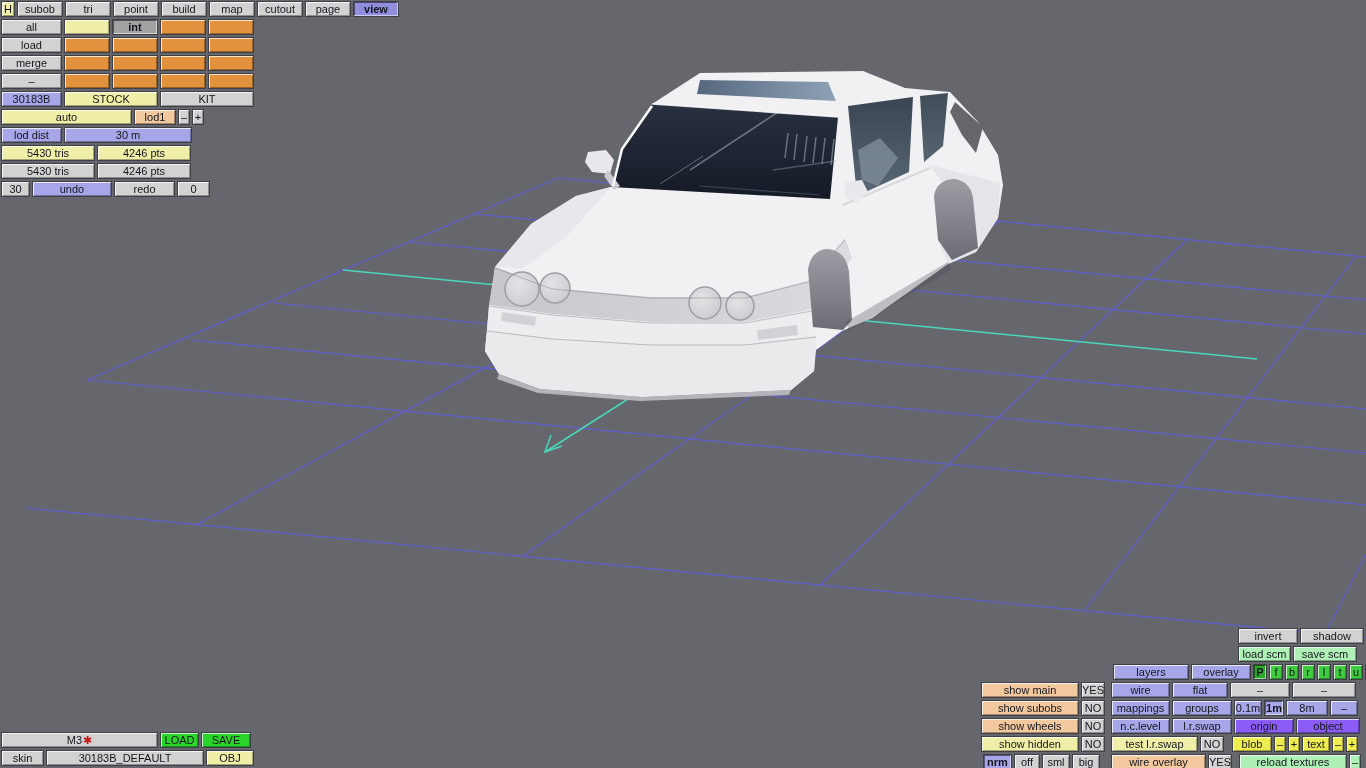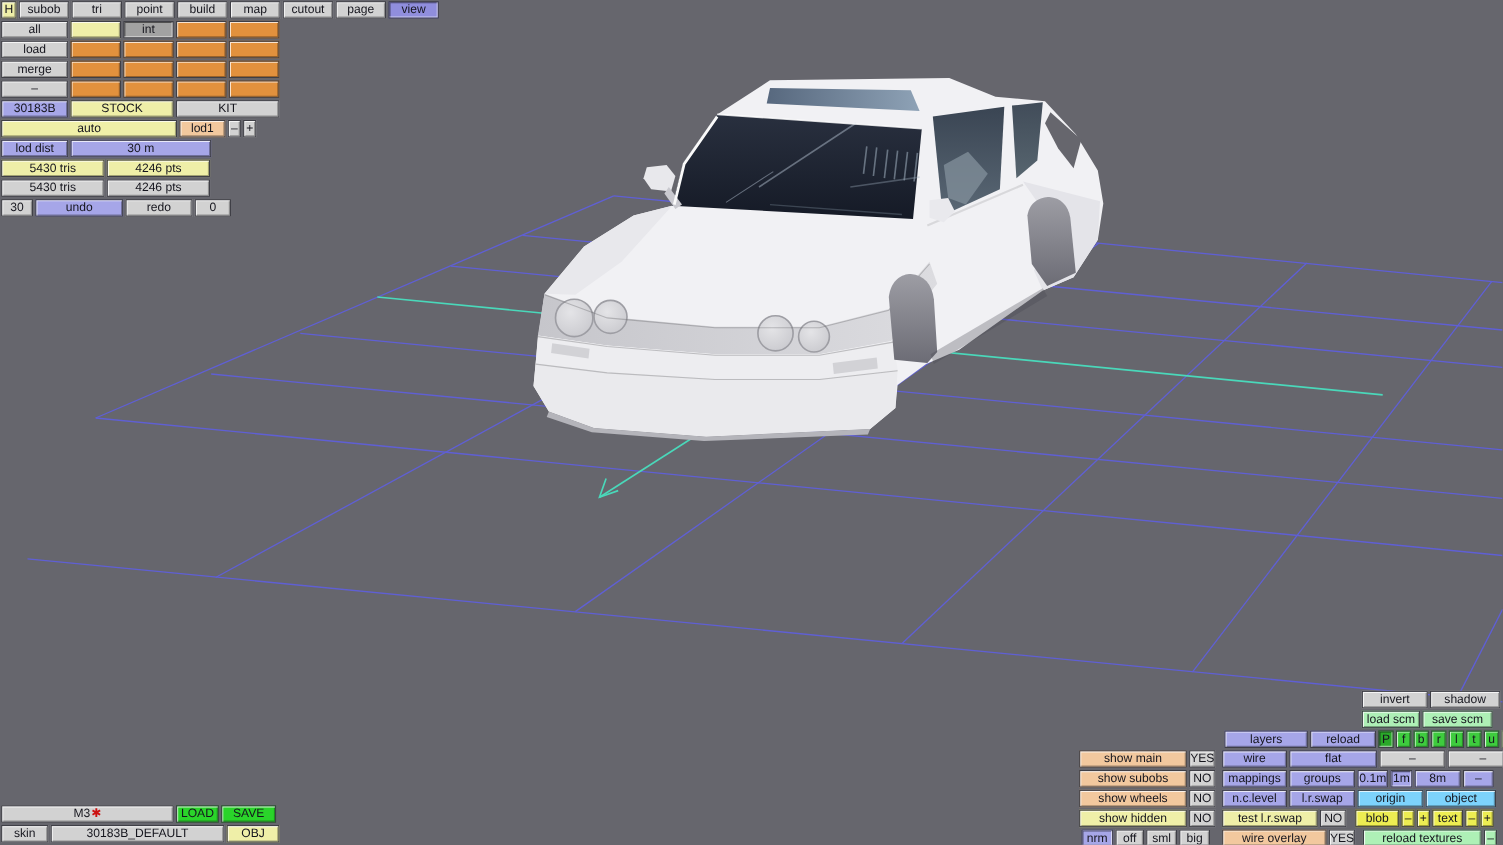--- a/index.html
+++ b/index.html
@@ -12,31 +12,31 @@
   #viewport{position:absolute;left:0;top:0;width:1366px;height:768px;}
   .r{position:absolute;display:flex;gap:2px;height:16px;z-index:5;}
   .b{
     box-sizing:border-box;height:16px;flex:0 0 auto;
     display:flex;align-items:center;justify-content:center;
     font-size:11px;line-height:12px;color:#15151d;
     background:#d2d2d2;border:1px solid #3f3f46;
     box-shadow:inset 1px 1px 0 rgba(255,255,255,.75), inset -1px -1px 0 rgba(0,0,0,.32);
     white-space:nowrap;overflow:hidden;padding:0 1px;cursor:default;
   }
-  .pr{box-shadow:inset -1px -1px 0 rgba(255,255,255,.55), inset 1px 1px 0 rgba(0,0,0,.5);}
+  .pr{box-shadow:inset -1px -1px 0 rgba(255,255,255,.55), inset 1px 1px 0 rgba(0,0,0,.5);font-weight:bold;}
   .yl{background:#efefa8;}
   .or{background:#e2913d;}
   .pu{background:#a6a6e8;}
   .pu2{background:#908edd;}
   .tan{background:#f2c89e;}
   .grn{background:#2ad42a;}
   .grn2{background:#3ecc3e;}
   .grn3{background:#2aa82a;}
   .mnt{background:#aef0b6;}
-  .cy{background:#7dd3fc;}
+  .cy{background:#8b5cf6;}
   .ybr{background:#eded52;}
   .int{background:#a2a2a2;}
   .sp{visibility:hidden;border:none;box-shadow:none;background:transparent;}
   .star{color:#cc1111;margin-left:1px;}
 </style>
 </head>
 <body>
 
 <div id="viewport">
 <svg width="1366" height="768" viewBox="0 0 1366 768">
@@ -202,21 +202,21 @@
   <div class="b or" style="width:46px"></div>
   <div class="b or" style="width:46px"></div>
   <div class="b or" style="width:46px"></div>
 </div>
 <div class="r" style="left:1px;top:91px">
   <div class="b pu" style="width:61px">30183B</div>
   <div class="b yl" style="width:94px">STOCK</div>
   <div class="b" style="width:94px">KIT</div>
 </div>
 <div class="r" style="left:1px;top:109px">
-  <div class="b yl" style="width:160px">auto</div>
+  <div class="b yl" style="width:131px">auto</div>
   <div class="b tan" style="width:42px">lod1</div>
   <div class="b" style="width:12px">–</div>
   <div class="b" style="width:12px">+</div>
 </div>
 <div class="r" style="left:1px;top:127px">
   <div class="b pu" style="width:61px">lod dist</div>
   <div class="b pu" style="width:128px">30 m</div>
 </div>
 <div class="r" style="left:1px;top:145px">
   <div class="b yl" style="width:94px">5430 tris</div>
@@ -250,36 +250,36 @@
 <div class="r" style="left:1238px;top:628px">
   <div class="b" style="width:60px">invert</div>
   <div class="b" style="width:64px">shadow</div>
 </div>
 <div class="r" style="left:1238px;top:646px">
   <div class="b mnt" style="width:53px">load scm</div>
   <div class="b mnt" style="width:64px">save scm</div>
 </div>
 <div class="r" style="left:1113px;top:664px">
   <div class="b pu" style="width:76px">layers</div>
-  <div class="b pu" style="width:60px">reload</div>
+  <div class="b pu" style="width:60px">overlay</div>
   <div class="b grn3 pr" style="width:14px">P</div>
   <div class="b grn2" style="width:14px">f</div>
   <div class="b grn2" style="width:14px">b</div>
   <div class="b grn2" style="width:14px">r</div>
   <div class="b grn2" style="width:14px">l</div>
   <div class="b grn2" style="width:14px">t</div>
   <div class="b grn2" style="width:14px">u</div>
   <div class="b" style="width:14px;background:#cdeea6">•</div>
 </div>
 <div class="r" style="left:981px;top:682px">
   <div class="b tan" style="width:98px">show main</div>
   <div class="b" style="width:24px">YES</div>
   <div class="b sp" style="width:2px"></div>
   <div class="b pu" style="width:59px">wire</div>
-  <div class="b pu" style="width:80px">flat</div>
+  <div class="b pu" style="width:56px">flat</div>
   <div class="b" style="width:60px">–</div>
   <div class="b" style="width:64px">–</div>
 </div>
 <div class="r" style="left:981px;top:700px">
   <div class="b tan" style="width:98px">show subobs</div>
   <div class="b" style="width:24px">NO</div>
   <div class="b sp" style="width:2px"></div>
   <div class="b pu" style="width:59px">mappings</div>
   <div class="b pu" style="width:60px">groups</div>
   <div class="b pu" style="width:28px">0.1m</div>

